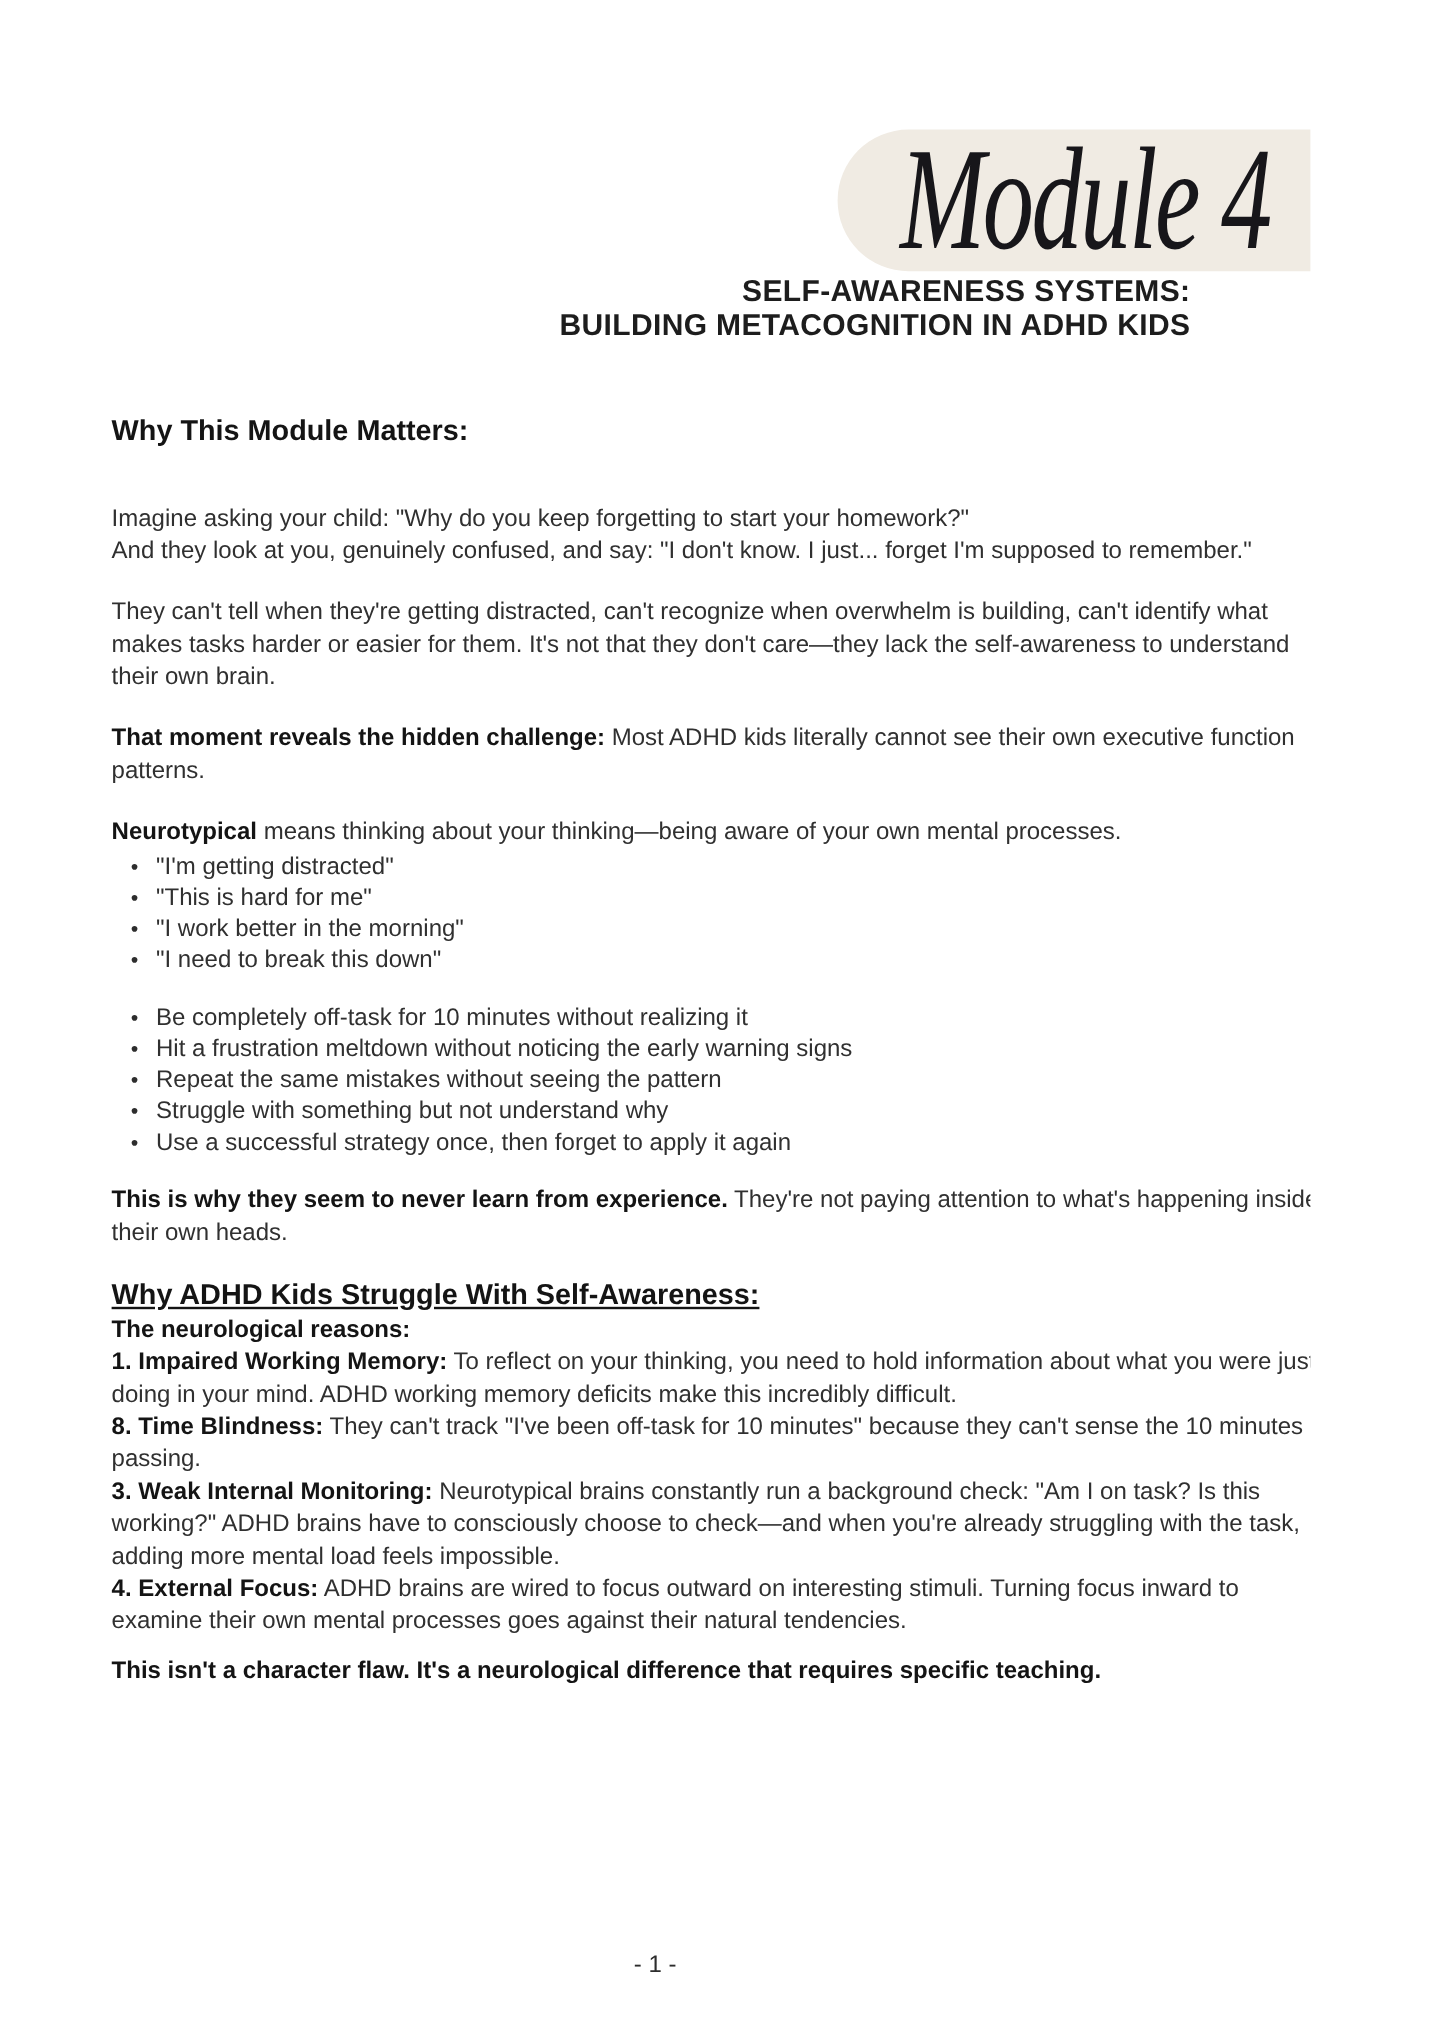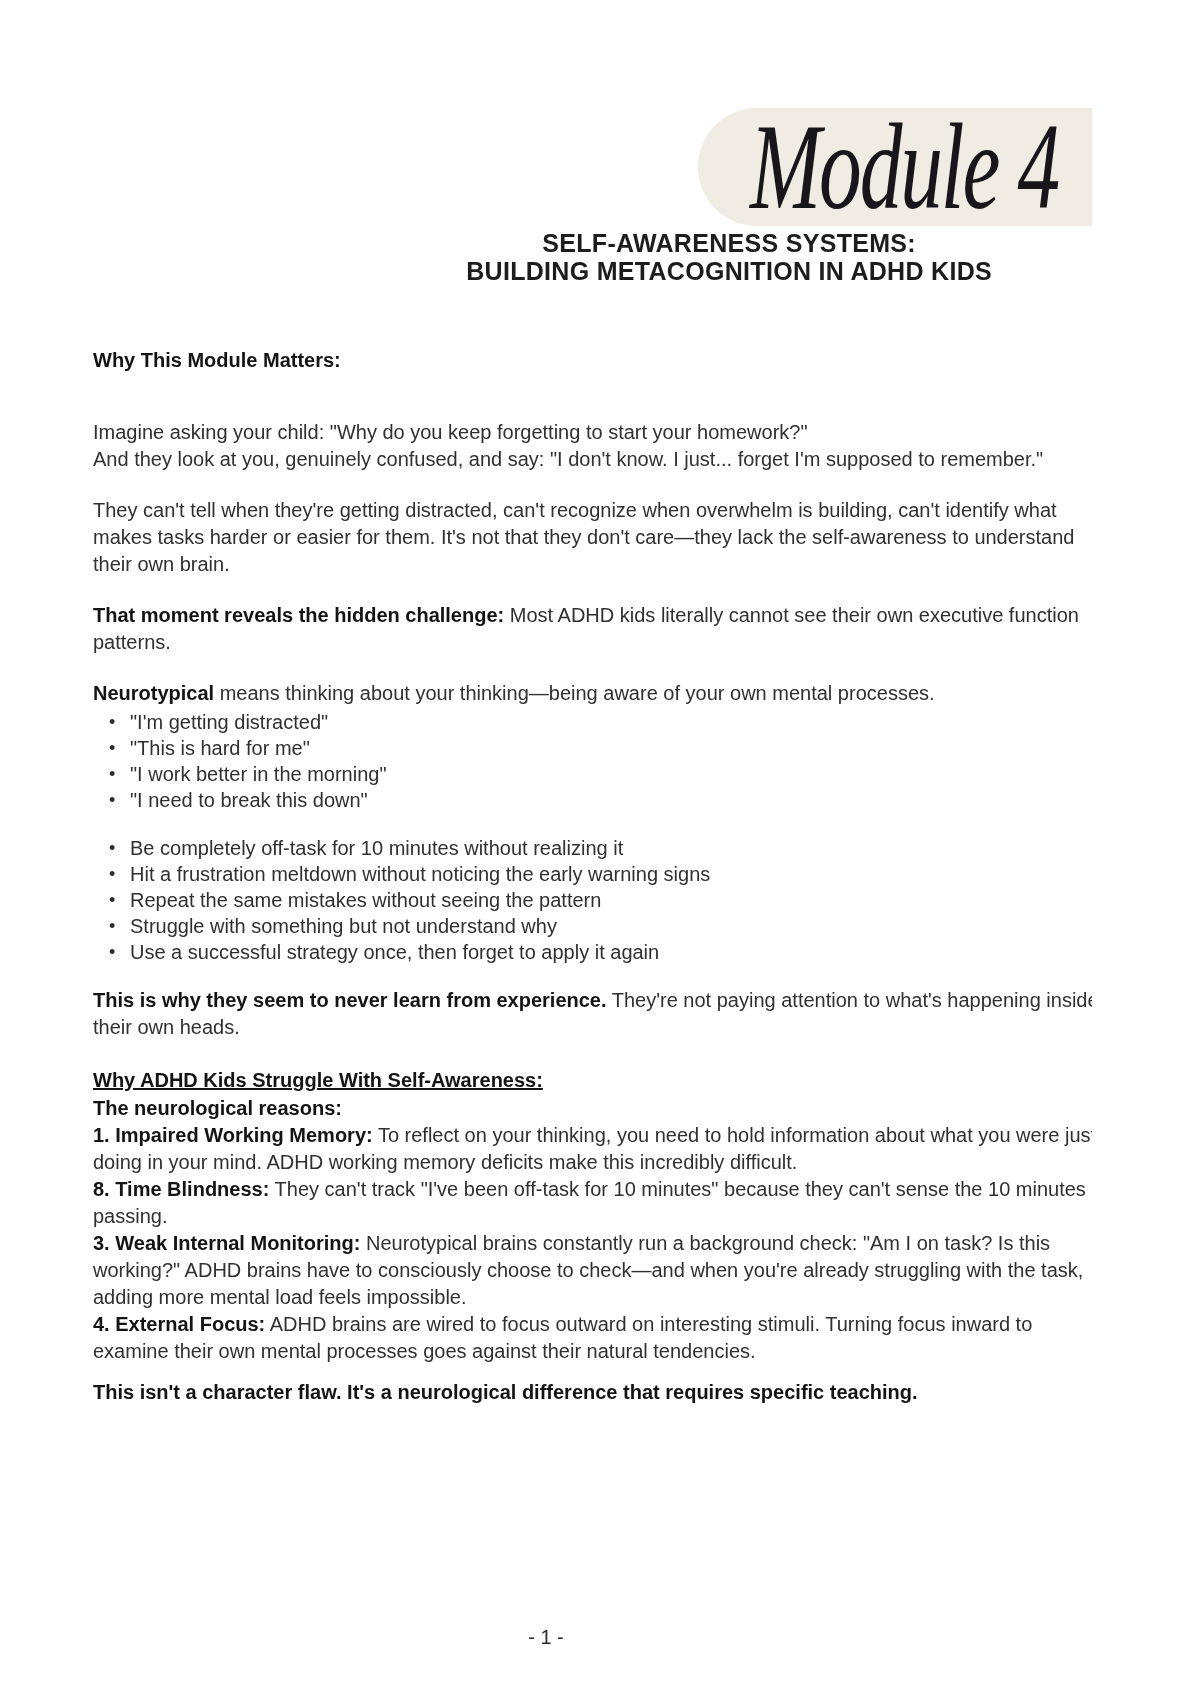--- a/index.html
+++ b/index.html
@@ -31,37 +31,37 @@
     color:#17161a;
     letter-spacing:-3px;
     transform:scaleX(0.70);
     transform-origin:left center;
     margin-left:52px;
     white-space:nowrap;
   }
   .subtitle{
     position:absolute;
     top:229px; right:100px;
-    text-align:center;
+    text-align:right;
     font-weight:700;
     font-size:25px;
     line-height:28px;
     letter-spacing:0.3px;
     color:#1d1d1d;
   }
   
   .main{
     position:absolute;
     left:93px; top:345px;
     width:1012px;
     font-size:20px;
     line-height:27px;
   }
   .heading{
-    font-size:20px;
+    font-size:24px;
     line-height:30px;
     font-weight:700;
     color:#141414;
   }
   .h-why{margin:0 0 44px 0;}
   .h-understand{margin:18px 0 24px 0;}
   .h-struggle{margin:20px 0 0 0;text-decoration:underline;}
   p{margin:0 0 24px 0;}
   p.no-gap{margin:0;}
   strong{color:#141414;font-weight:700;}

